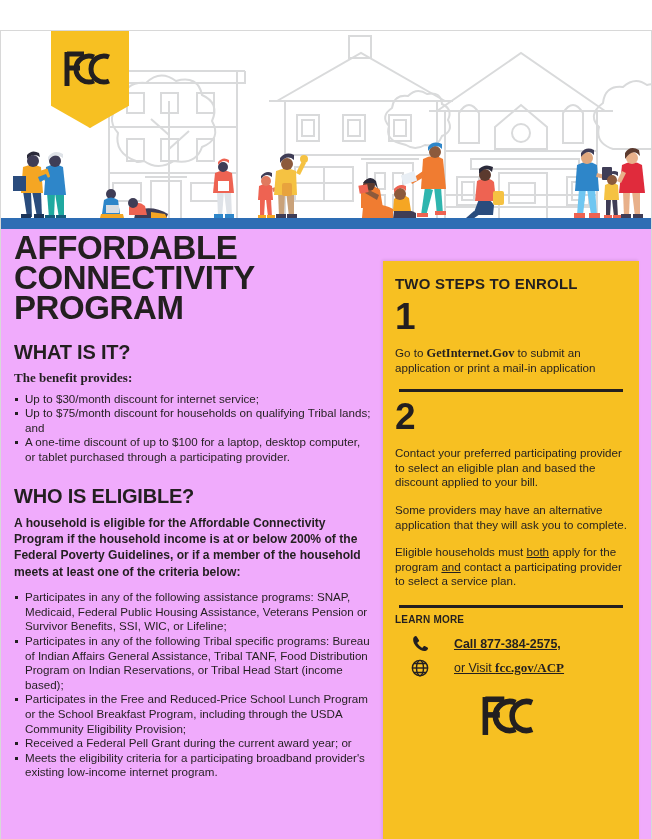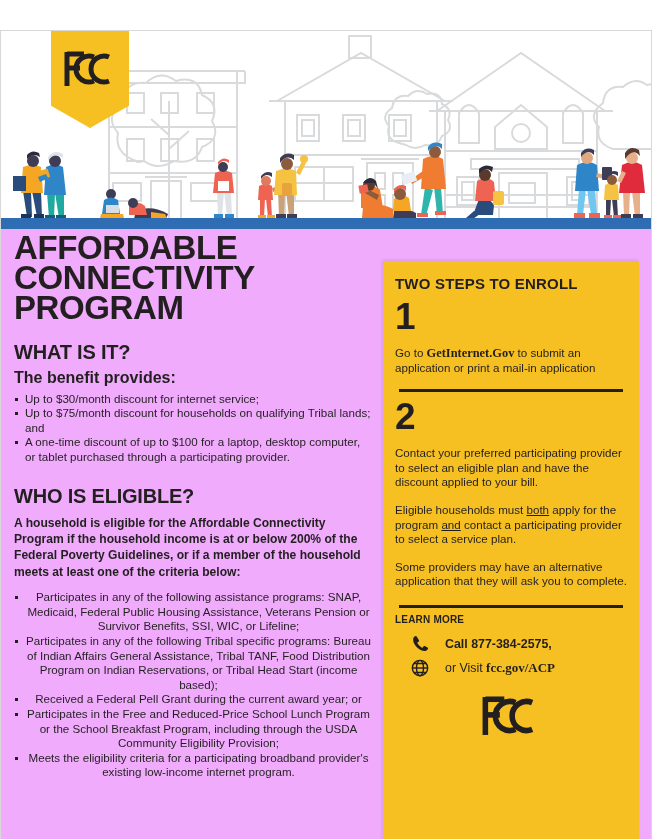--- a/index.html
+++ b/index.html
@@ -58,40 +58,40 @@
     font-size:20px;font-weight:bold;letter-spacing:-.2px;
     color:#231f20;
   }
   h2.sec.tight{margin-top:20px;}
   p.body{
     margin:0 0 12px 0;
     font-size:11.6px;line-height:14.6px;color:#231f20;
   }
   p.lead{
     margin:0 0 6px 0;
-    font-size:16px;line-height:14.6px;font-weight:bold;color:#231f20;
+    font-size:13px;line-height:14.6px;font-weight:bold;color:#231f20;font-family:Liberation Serif, serif;
   }
   p.eligible-lead{
     margin:4px 0 10px 0;
     font-size:12.1px;line-height:16.4px;font-weight:bold;color:#231f20;
   }
   ul.bullets{
     margin:0 0 4px 0;padding:0;list-style:none;
   }
   ul.bullets li{
     position:relative;
     padding-left:11px;
     font-size:11.6px;line-height:14.6px;color:#231f20;
     margin-bottom:0px;
   }
   ul.bullets li:before{
     content:"";position:absolute;left:1px;top:6px;
     width:3px;height:3px;background:#231f20;
   }
-  ul.bullets.crit li{margin-bottom:0;text-align:center;}
+  ul.bullets.crit li{margin-bottom:0;}
 
   
   .panel{
     position:absolute;left:382px;top:230px;width:256px;height:600px;
     background:#f7c022;
     box-shadow:-1px -1px 3px rgba(0,0,0,.10);
     color:#231f20;
     text-align:left;
     box-sizing:border-box;
     padding:14px 12px 0 12px;
@@ -110,21 +110,21 @@
   .serif-b{font-family:"Liberation Serif", serif;font-weight:bold;font-size:12.4px;}
   .rule{
     height:3px;background:#231f20;margin:14px 4px 2px 4px;
   }
   .rule.lm{margin:16px 4px 6px 4px;}
   .learn{
     font-size:10px;font-weight:bold;letter-spacing:.2px;margin:4px 0 9px 0;
   }
   .contact{
     display:flex;align-items:center;justify-content:flex-start;
-    margin:0 0 4px 14px;gap:14px;
+    margin:0 0 4px 14px;gap:23px;text-decoration:underline;
   }
   .contact .ico{width:22px;display:flex;align-items:center;justify-content:center;}
   .contact .ctext{font-size:12.4px;font-weight:bold;}
   .contact .ctext.visit{font-weight:normal;}
   .contact .ctext.visit .sf{font-family:"Liberation Serif", serif;font-weight:bold;font-size:13px;}
   .panel .logo-bottom{margin-top:15px;display:flex;justify-content:center;}
   u{text-decoration:underline;}
 </style>
 </head>
 <body>
@@ -387,38 +387,38 @@
       <li>Up to $30/month discount for internet service;</li>
       <li>Up to $75/month discount for households on qualifying Tribal lands; and</li>
       <li>A one-time discount of up to $100 for a laptop, desktop computer, or tablet purchased through a participating provider.</li>
     </ul>
 
     <h2 class="sec tight">WHO IS ELIGIBLE?</h2>
     <p class="eligible-lead">A household is eligible for the Affordable Connectivity Program if the household income is at or below 200% of the Federal Poverty Guidelines, or if a member of the household meets at least one of the criteria below:</p>
     <ul class="bullets crit">
       <li>Participates in any of the following assistance programs:  SNAP, Medicaid, Federal Public Housing Assistance, Veterans Pension or Survivor Benefits, SSI, WIC, or Lifeline;</li>
       <li>Participates in any of the following Tribal specific programs: Bureau of Indian Affairs General Assistance, Tribal TANF, Food Distribution Program on Indian Reservations, or Tribal Head Start (income based);</li>
+      <li>Participates in the Free and Reduced-Price School Lunch Program or the School Breakfast Program, including through the USDA Community Eligibility Provision;</li>
       <li>Received a Federal Pell Grant during the current award year; or</li>
-      <li>Participates in the Free and Reduced-Price School Lunch Program or the School Breakfast Program, including through the USDA Community Eligibility Provision;</li>
       <li>Meets the eligibility criteria for a participating broadband provider's existing low-income internet program.</li>
     </ul>
   </div>
 
   <div class="panel">
     <h3>TWO STEPS TO ENROLL</h3>
 
     <div class="stepnum">1</div>
     <p class="ptext"><span>Go to </span><span class="serif-b">GetInternet.Gov</span><span> to submit an application or print a mail-in application</span></p>
 
     <div class="rule"></div>
 
     <div class="stepnum">2</div>
-    <p class="ptext">Contact your preferred participating provider to select an eligible plan and have the discount applied to your bill.</p>
+    <p class="ptext">Contact your preferred participating provider to select an eligible plan and based the discount applied to your bill.</p>
+    <p class="ptext gap">Some providers may have an alternative application that they will ask you to complete.</p>
     <p class="ptext gap"><span>Eligible households must </span><u>both</u><span> apply for the program </span><u>and</u><span> contact a participating provider to select a service plan.</span></p>
-    <p class="ptext gap">Some providers may have an alternative application that they will ask you to complete.</p>
 
     <div class="rule lm"></div>
 
     <div class="learn">LEARN MORE</div>
 
     <div class="contact">
       <span class="ico">
         <svg width="20" height="20" viewBox="0 0 24 24">
             <path d="M6.6 2.5 C5.2 3 4 4.4 3.8 5.9 c-.4 3 1.5 7 4.4 10 3 3 7 4.9 10 4.5 1.5-.2 2.9-1.4 3.4-2.8 .2-.6-.1-1-.6-1.3 l-3.3-1.8 c-.5-.3-1-.1-1.3 .3 l-1.2 1.5 c-.2 .3-.6 .3-.9 .1 -1-.6-2.1-1.5-3-2.4 -.9-.9-1.8-2-2.4-3 -.2-.3-.1-.6 .1-.9 l1.5-1.2 c.4-.3 .6-.8 .3-1.3 L8 3.1 C7.7 2.6 7.2 2.3 6.6 2.5 Z" fill="#231f20"></path>
           </svg>

